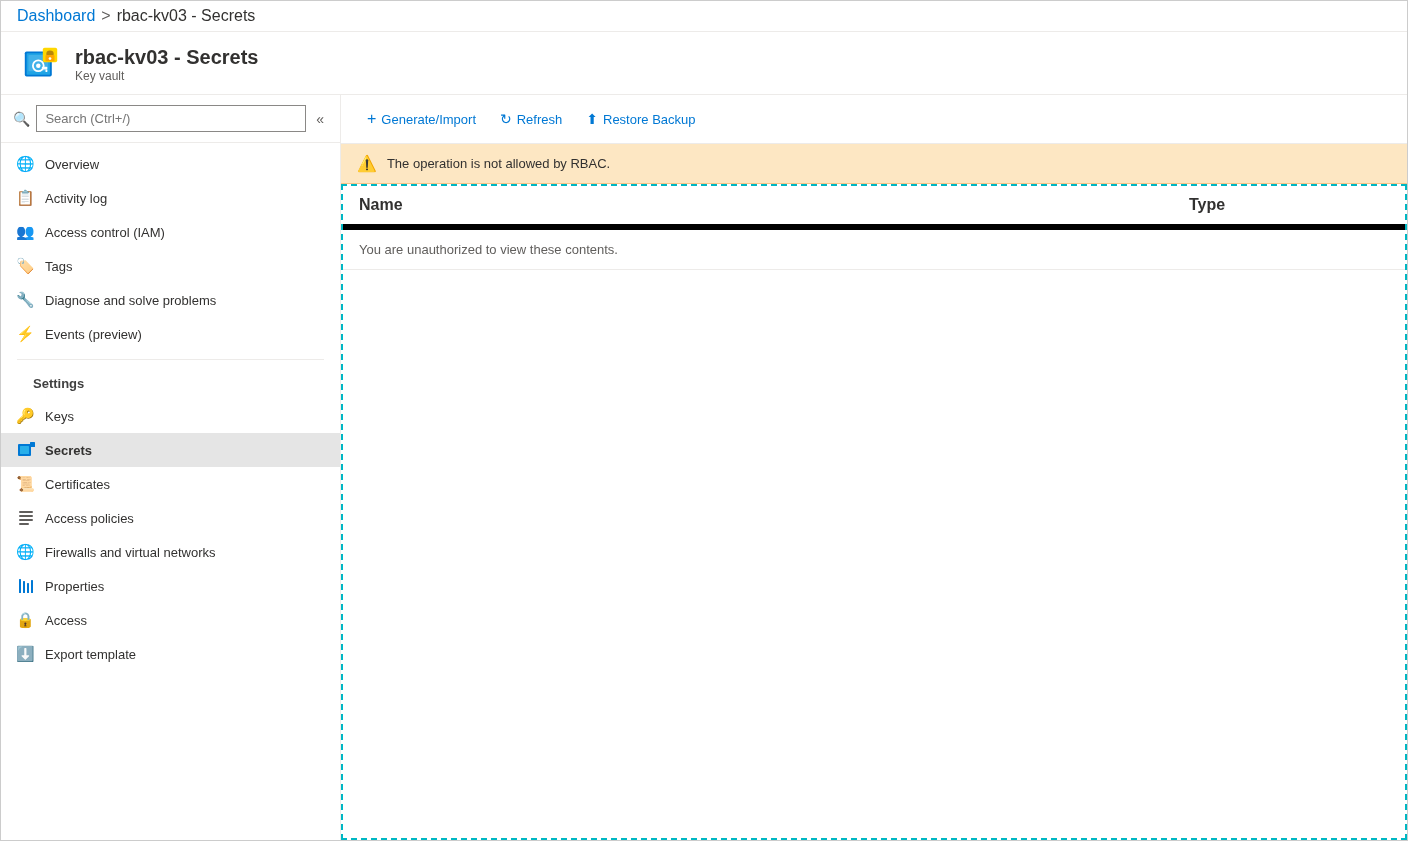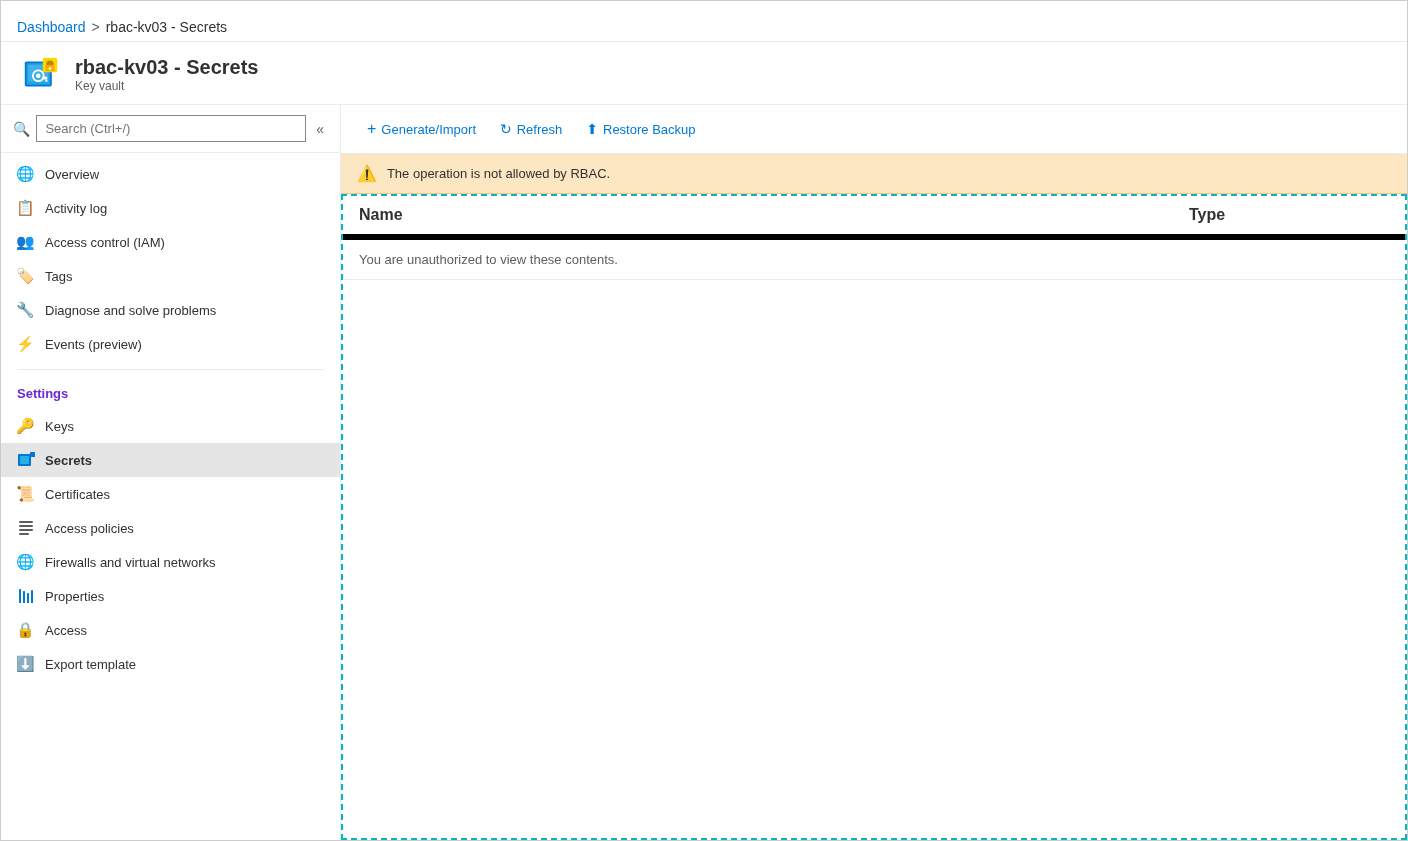--- a/index.html
+++ b/index.html
@@ -1,21 +1,21 @@
 <!DOCTYPE html>
 <html><head>
   <meta charset="utf-8">
   <style>
     * { box-sizing: border-box; margin: 0; padding: 0; }
     body { font-family: 'Segoe UI', Arial, sans-serif; font-size: 13px; background: #f3f2f1; color: #323130; }
 
     .app-frame { display: flex; flex-direction: column; width: 1408px; height: 841px; background: #fff; border: 1px solid #ccc; overflow: hidden; }
 
     
-    .breadcrumb-bar { background: #fff; padding: 6px 16px; border-bottom: 1px solid #edebe9; display: flex; align-items: flex-end; gap: 6px; font-size: 14px; margin-top: 12px; }
+    .breadcrumb-bar { background: #fff; padding: 6px 16px; border-bottom: 1px solid #edebe9; display: flex; align-items: flex-end; gap: 6px; font-size: 16px; }
     .breadcrumb-link { color: #0078d4; cursor: pointer; text-decoration: none; }
     .breadcrumb-sep { color: #605e5c; }
     .breadcrumb-current { color: #323130; }
 
     
     .page-header { background: #fff; padding: 12px 20px 10px 20px; border-bottom: 1px solid #edebe9; display: flex; align-items: center; gap: 14px; }
     .header-icon { width: 40px; height: 40px; display: flex; align-items: center; justify-content: center; }
     .header-icon svg { width: 36px; height: 36px; }
     .header-text { display: flex; flex-direction: column; }
     .header-title { font-size: 20px; font-weight: 600; color: #323130; }
@@ -26,21 +26,21 @@
 
     
     .sidebar { width: 340px; min-width: 340px; background: #fff; border-right: 1px solid #edebe9; display: flex; flex-direction: column; overflow-y: auto; }
     .search-bar { padding: 10px 12px; border-bottom: 1px solid #edebe9; display: flex; align-items: center; gap: 6px; }
     .search-input { flex: 1; border: 1px solid #8a8886; padding: 5px 8px; font-size: 13px; color: #323130; outline: none; }
     .collapse-btn { border: none; background: none; cursor: pointer; font-size: 14px; color: #605e5c; padding: 2px 4px; }
     .nav-section { padding: 4px 0; }
     .nav-item { display: flex; align-items: center; gap: 10px; padding: 8px 16px; cursor: pointer; color: #323130; font-size: 13px; }
     .nav-item.active { background: #e5e5e5; font-weight: 600; }
     .nav-icon { width: 18px; height: 18px; display: flex; align-items: center; justify-content: center; flex-shrink: 0; font-size: 15px; }
-    .section-header { padding: 12px 16px 4px 16px; font-weight: 700; font-size: 13px; color: #6d28d9; }
+    .section-header { padding: 12px 16px 4px 16px; font-weight: 700; font-size: 13px; color: #404040; margin-left: 16px; }
     .divider { border: none; border-top: 1px solid #edebe9; margin: 4px 16px; }
 
     
     .content-area { flex: 1; display: flex; flex-direction: column; overflow: hidden; background: #fff; }
     .toolbar { padding: 10px 16px; display: flex; align-items: center; gap: 4px; border-bottom: 1px solid #edebe9; }
     .toolbar-btn { display: flex; align-items: center; gap: 5px; padding: 5px 10px; background: none; border: none; cursor: pointer; color: #0078d4; font-size: 13px; border-radius: 2px; }
 
     
     .warning-banner { background: #fde7c3; border-bottom: 1px solid #f7c289; padding: 10px 16px; display: flex; align-items: center; gap: 10px; }
     .warning-icon { color: #d83b01; font-size: 16px; flex-shrink: 0; }

